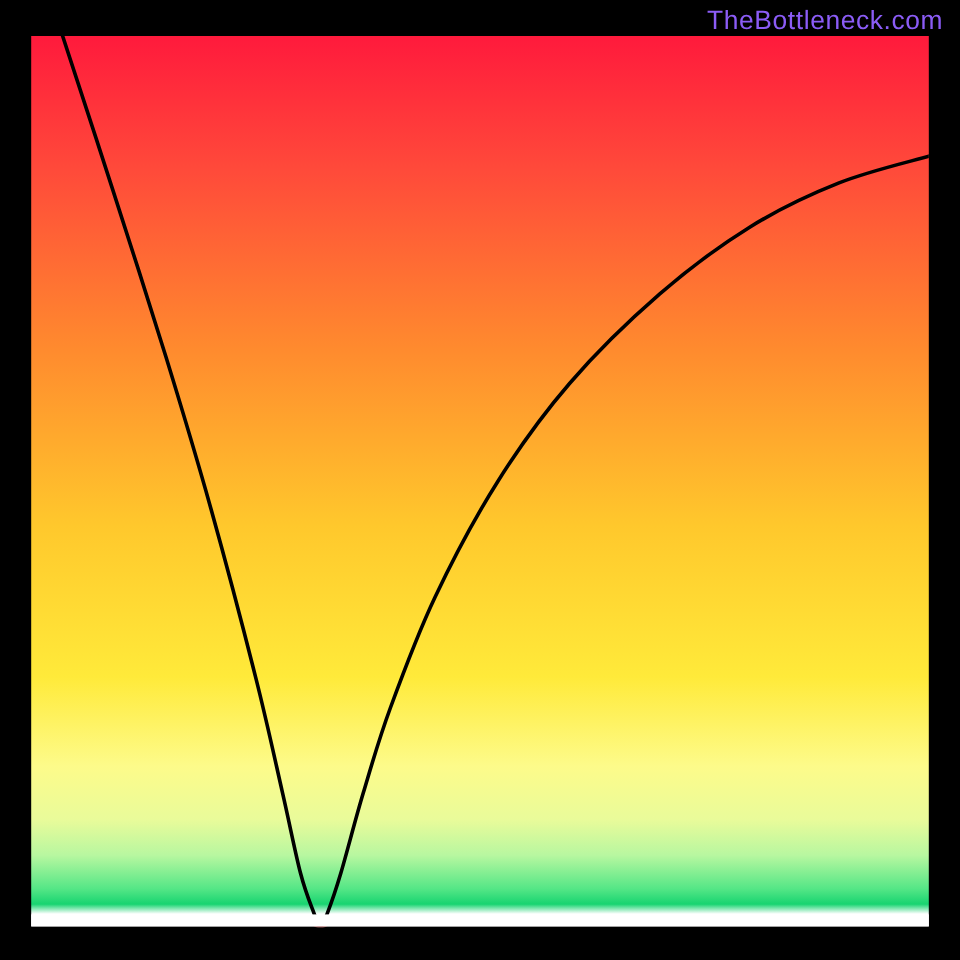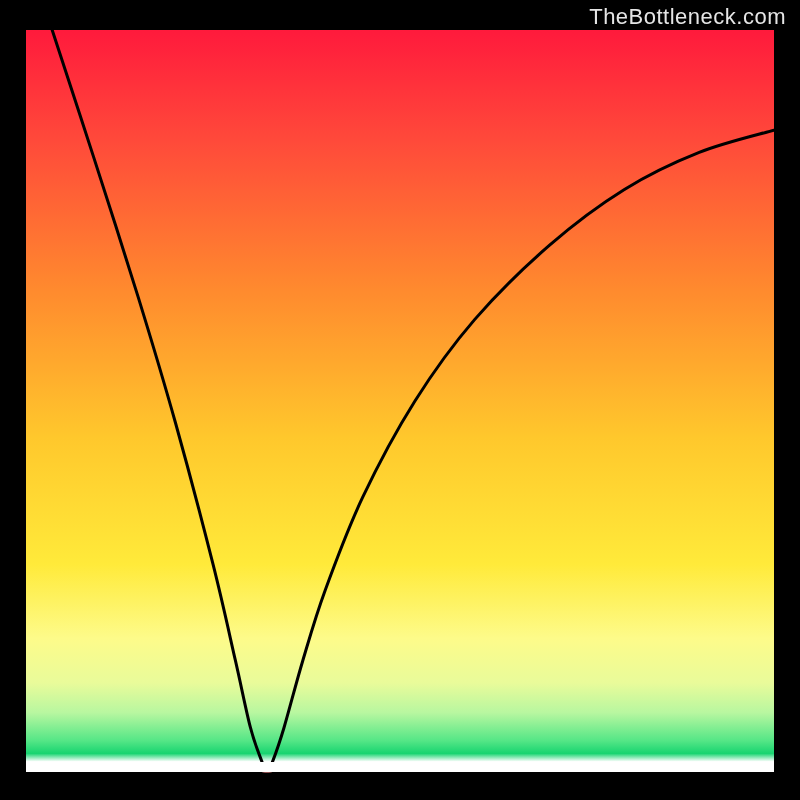--- a/index.html
+++ b/index.html
@@ -37,21 +37,21 @@
     position: absolute;
     left: 0; right: 0; bottom: 0;
     background: #ffffff;
   }
   .watermark {
     position: absolute;
     top: 4px;
     right: 14px;
     font-family: Arial, Helvetica, sans-serif;
     font-size: 22px;
-    color: #e5e5e5;
+    color: #8b5cf6;
     letter-spacing: 0.5px;
     user-select: none;
   }
   .marker {
     position: absolute;
     width: 16px;
     height: 10px;
     border-radius: 6px / 5px;
     background: #c86f6f;
     opacity: 0.7;

